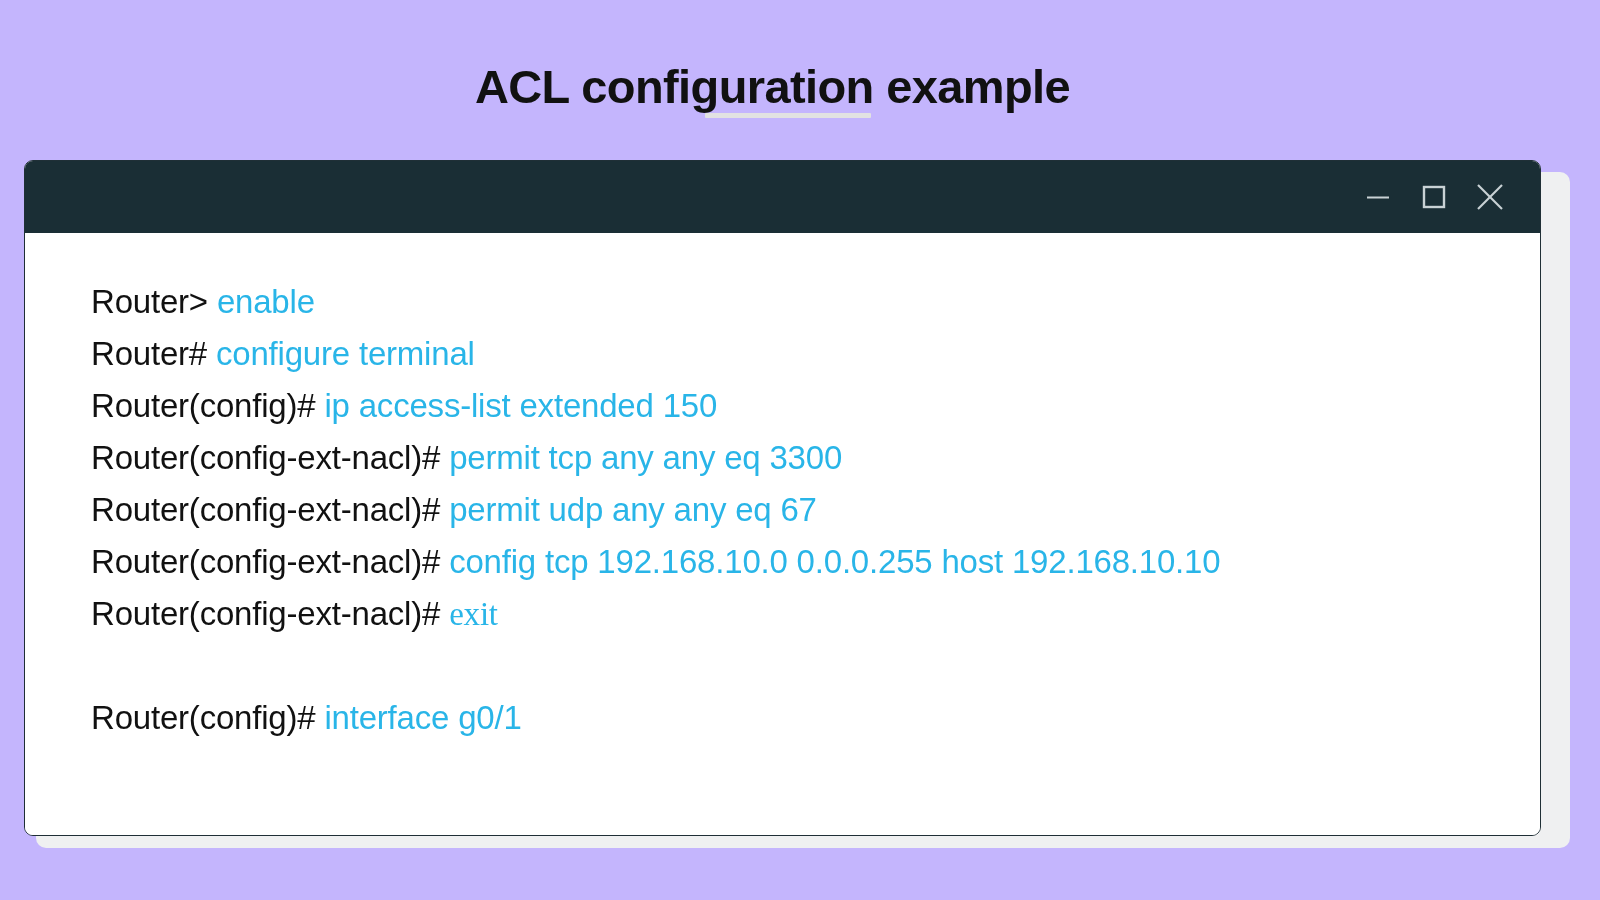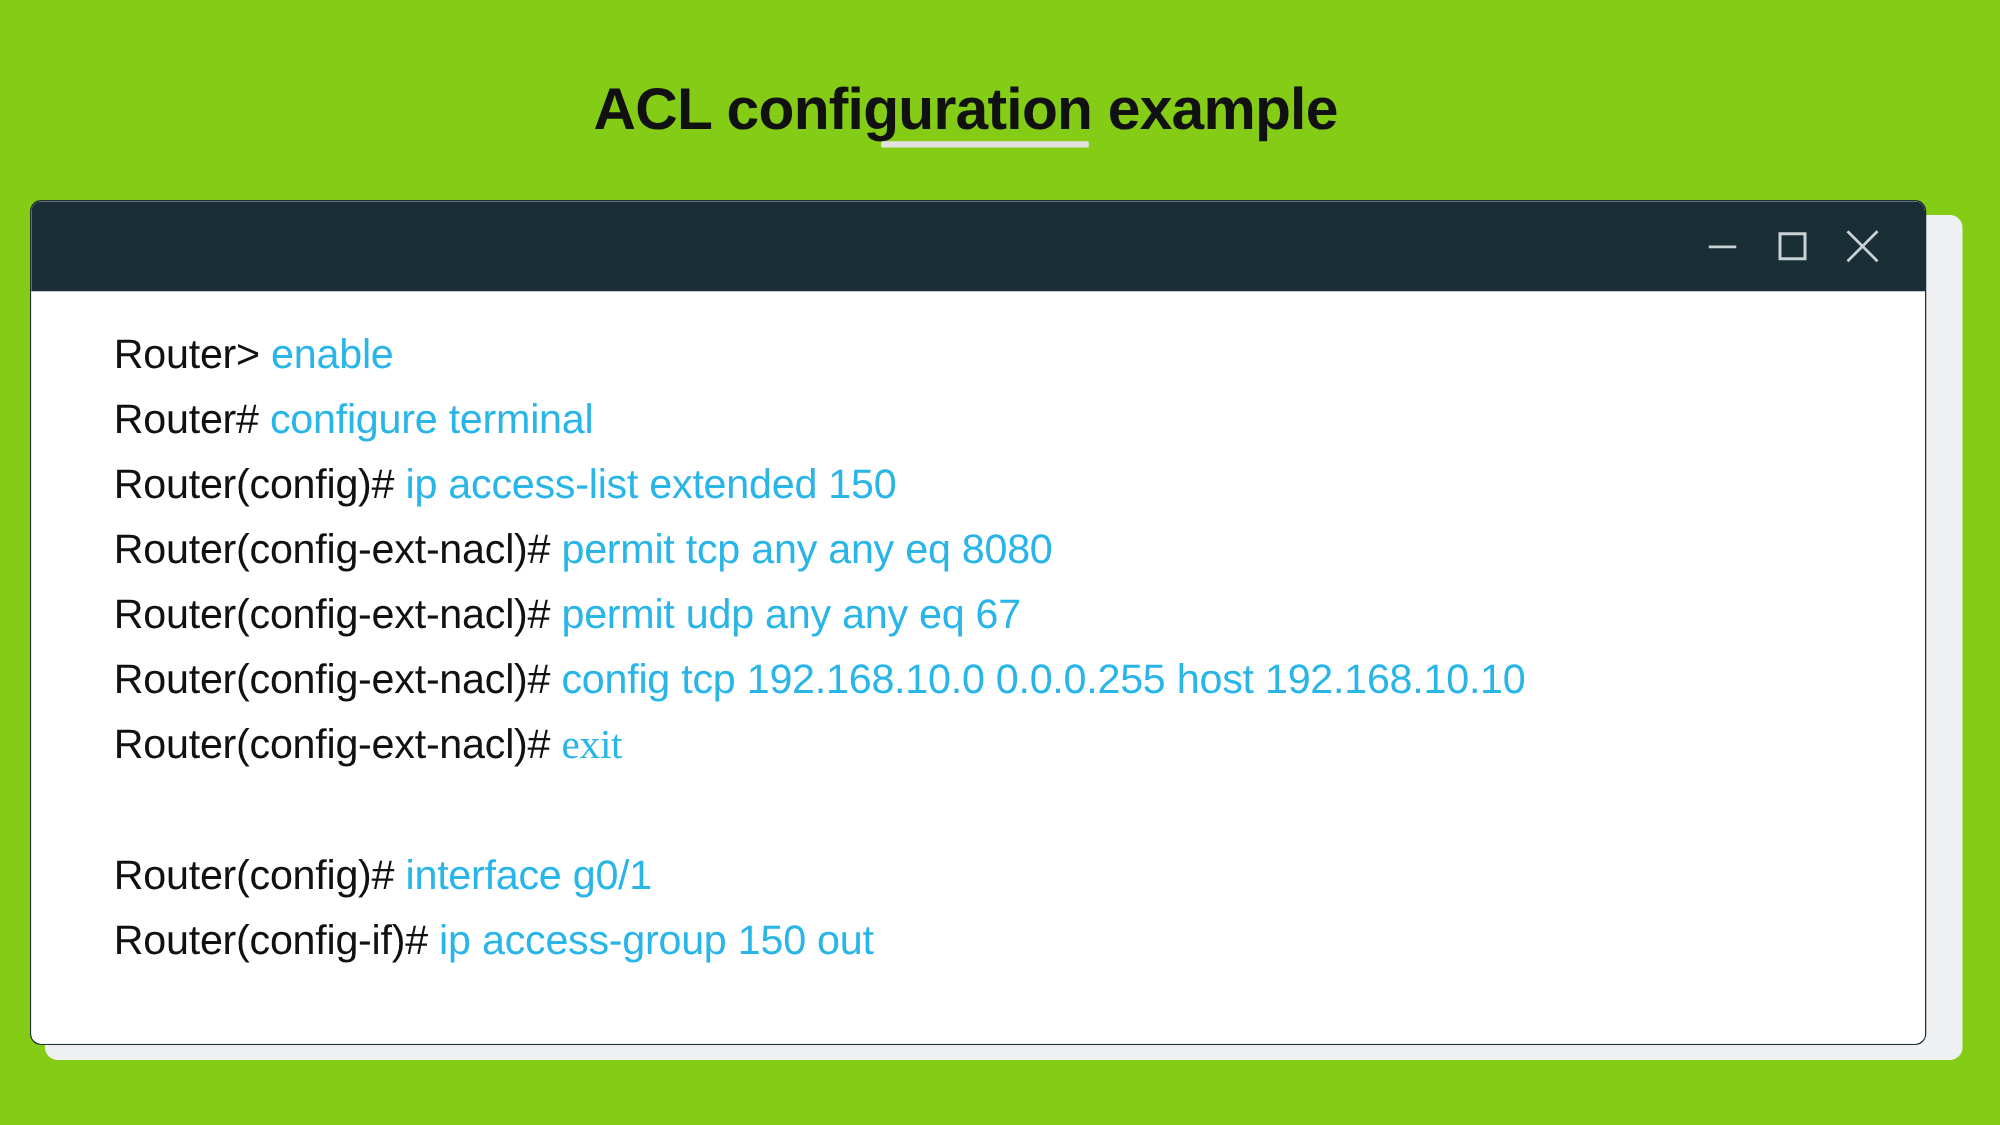--- a/index.html
+++ b/index.html
@@ -12,21 +12,21 @@
     background: #ffffff;
     font-family: "Liberation Sans", sans-serif;
     -webkit-font-smoothing: antialiased;
   }
 
   .page {
     position: relative;
     width: 1600px;
     height: 900px;
     overflow: hidden;
-    background: #84cc16;
+    background: #c4b5fd;
   }
 
   
   .page-title {
     position: absolute;
     left: 0;
     top: 28px;
     width: 1545px;
     text-align: center;
     font-size: 47px;
@@ -85,21 +85,21 @@
     height: 56px;
     display: flex;
     align-items: center;
     justify-content: center;
     cursor: default;
   }
   .win-btn svg { display: block; }
 
   .terminal-body {
     background: #ffffff;
-    padding: 24px 0 0 66px;
+    padding: 43px 0 0 66px;
     height: calc(676px - 72px);
   }
 
   .code-line {
     font-family: "Liberation Sans", sans-serif;
     font-size: 33px;
     line-height: 52px;
     white-space: pre;
     color: #111111;
     letter-spacing: -0.2px;
@@ -149,24 +149,23 @@
         </span>
       </div>
 
     </div>
 
     <div class="terminal-body">
 
     <div class="code-line"><span class="prompt" style="color: rgb(17, 17, 17);">Router&gt; </span><span class="cmd" style="color: rgb(41, 181, 232);">enable</span></div>
         <div class="code-line"><span class="prompt" style="color: rgb(17, 17, 17); margin-top: 20px;">Router# </span><span class="cmd" style="color: rgb(41, 181, 232);">configure terminal</span></div>
         <div class="code-line"><span class="prompt" style="color: rgb(17, 17, 17);">Router(config)# </span><span class="cmd" style="color: rgb(41, 181, 232);">ip access-list extended 150</span></div>
-        <div class="code-line"><span class="prompt" style="color: rgb(17, 17, 17);">Router(config-ext-nacl)# </span><span class="cmd" style="color: rgb(41, 181, 232);">permit tcp any any eq 8080</span></div>
+        <div class="code-line"><span class="prompt" style="color: rgb(17, 17, 17);">Router(config-ext-nacl)# </span><span class="cmd" style="color: rgb(41, 181, 232);">permit tcp any any eq 3300</span></div>
         <div class="code-line"><span class="prompt" style="color: rgb(17, 17, 17);">Router(config-ext-nacl)# </span><span class="cmd" style="color: rgb(41, 181, 232);">permit udp any any eq 67</span></div>
         <div class="code-line"><span class="prompt" style="color: rgb(17, 17, 17);">Router(config-ext-nacl)# </span><span class="cmd" style="color: rgb(41, 181, 232);">config tcp 192.168.10.0 0.0.0.255 host 192.168.10.10</span></div>
         <div class="code-line"><span class="prompt" style="color: rgb(17, 17, 17);">Router(config-ext-nacl)# </span><span class="cmd" style="color: rgb(41, 181, 232); font-family: Liberation Serif, serif;">exit</span></div>
         <div class="code-line blank">&nbsp;</div>
         <div class="code-line"><span class="prompt" style="color: rgb(17, 17, 17);">Router(config)# </span><span class="cmd" style="color: rgb(41, 181, 232);">interface g0/1</span></div>
-        <div class="code-line"><span class="prompt" style="color: rgb(17, 17, 17);">Router(config-if)# </span><span class="cmd" style="color: rgb(41, 181, 232);">ip access-group 150 out</span></div>
       </div>
 
   </div>
 
 </div>
 
 </body></html>

